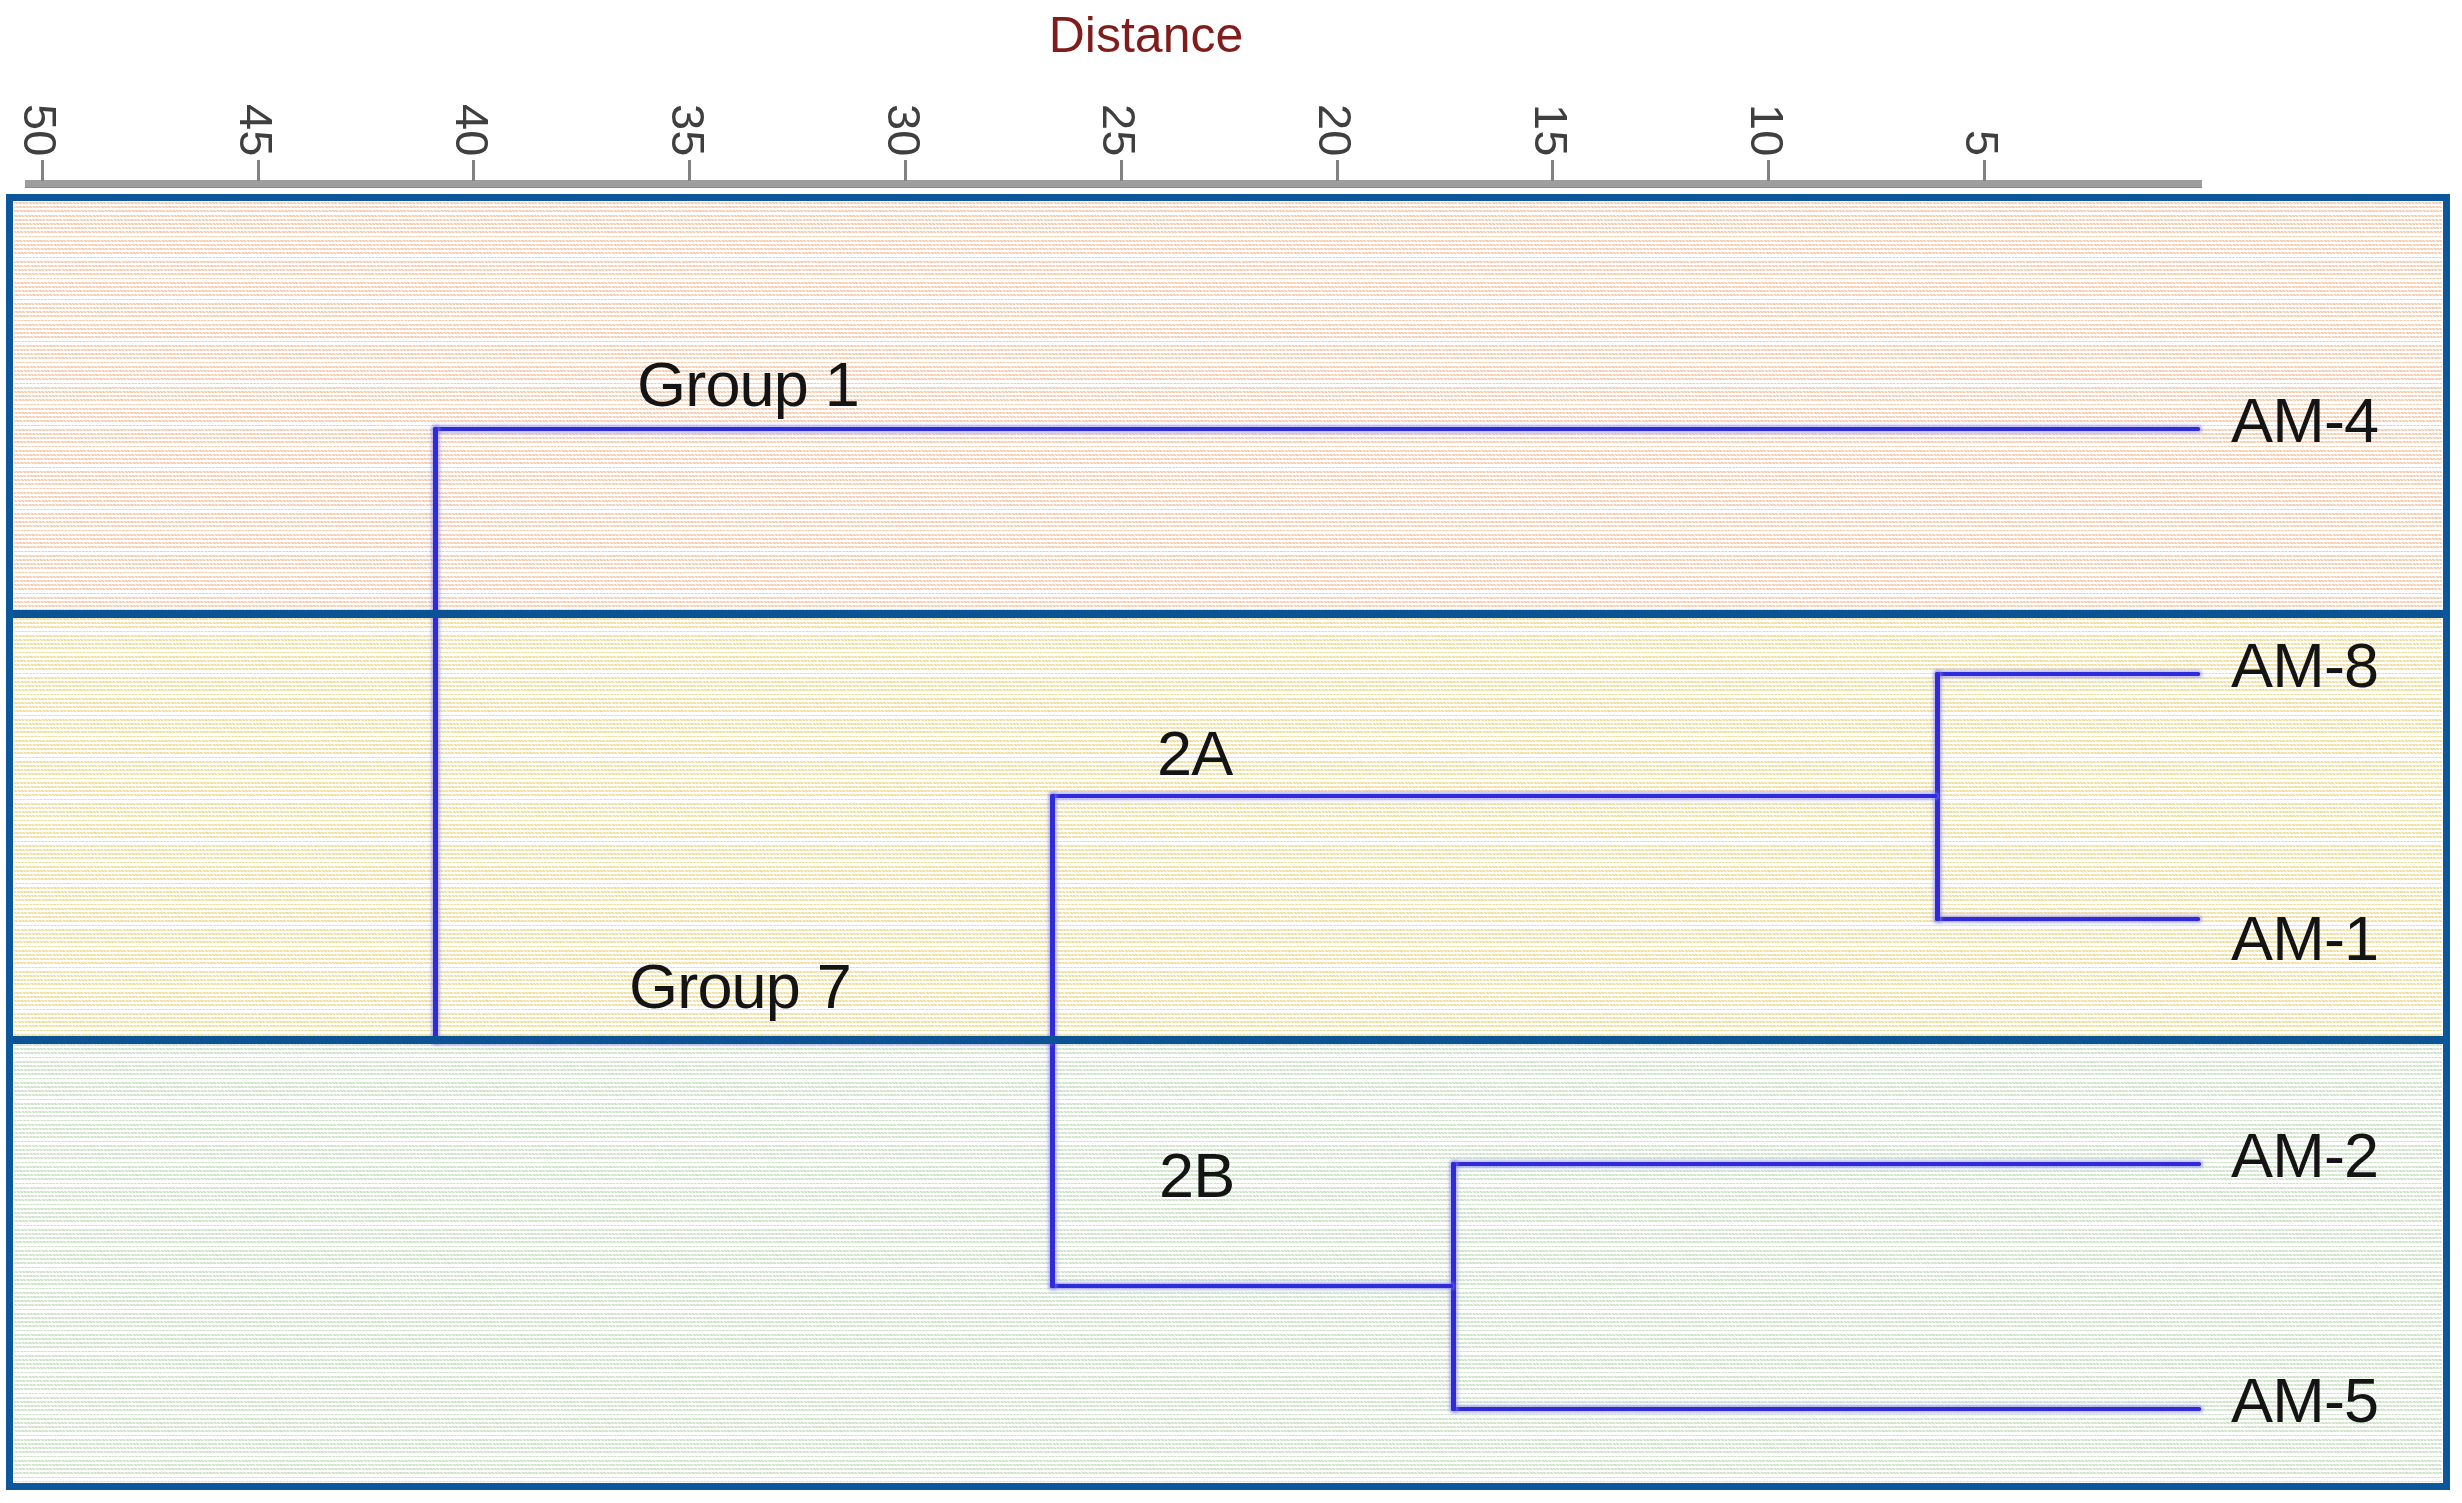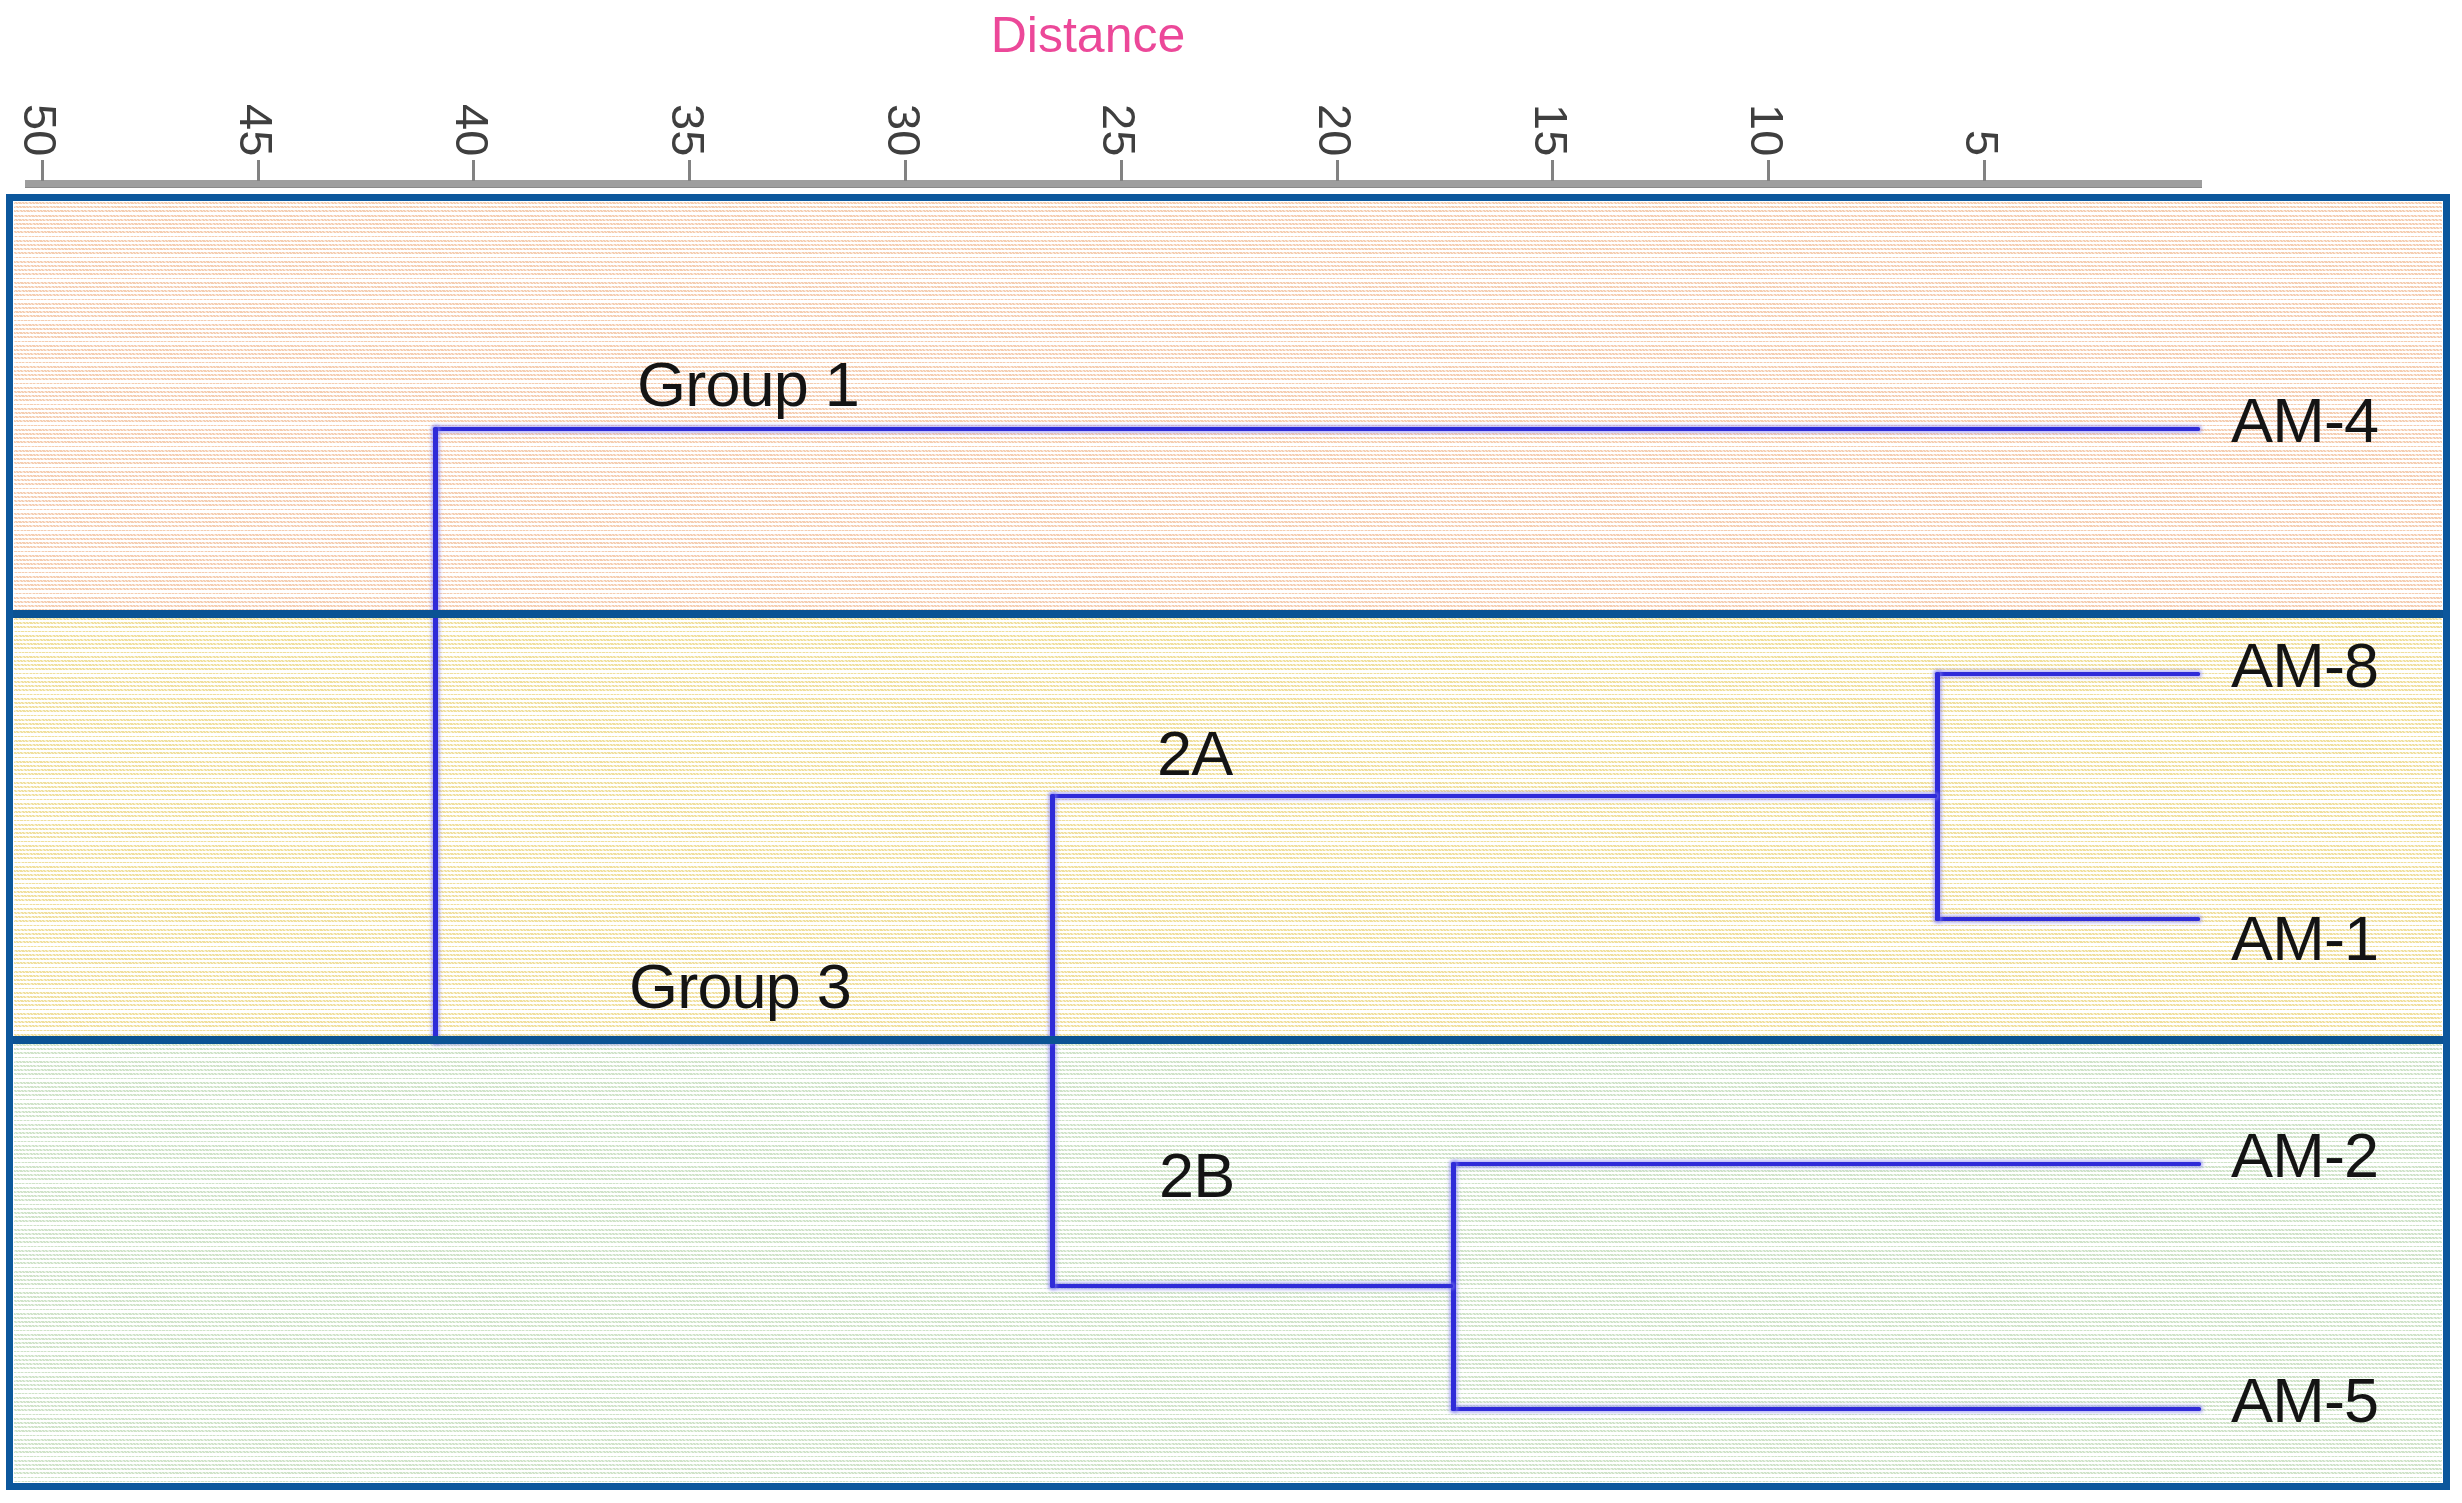--- a/index.html
+++ b/index.html
@@ -8,23 +8,23 @@
     width: 2462px;
     height: 1503px;
     background: #ffffff;
     overflow: hidden;
     font-family: "Liberation Sans", sans-serif;
   }
 
   
   .axis-area { position: absolute; left: 0; top: 0; width: 2462px; height: 194px; }
   .axis-title {
-    position: absolute; left: 1088px; top: 6.3px;
+    position: absolute; left: 1146px; top: 6.3px;
     transform: translateX(-50%);
-    font-size: 50px; color: #ec4899; letter-spacing: 0px; white-space: nowrap;
+    font-size: 50px; color: #7f1d1d; letter-spacing: 0px; white-space: nowrap;
   }
   .axis-bar {
     position: absolute; left: 25px; top: 180px;
     width: 2177px; height: 7px;
     background: #9e9e9e;
     border-bottom: 1.6px solid #8a8a8a;
   }
   .tick-mark {
     position: absolute; top: 160px; width: 3.1px; height: 21px;
     background: #828282;
@@ -145,18 +145,18 @@
   <div class="outer-box"></div>
 
   <div id="labels">
       <div class="leaf-label" style="left: 2231px; top: 389px;">AM-4</div>
       <div class="leaf-label" style="left: 2231px; top: 634px;">AM-8</div>
       <div class="leaf-label" style="left: 2231px; top: 879px; margin-top: 28px;">AM-1</div>
       <div class="leaf-label" style="left: 2231px; top: 1124px;">AM-2</div>
       <div class="leaf-label" style="left: 2231px; top: 1369px;">AM-5</div>
       <div class="node-label" style="left: 637px; top: 353px; text-align: center;">Group 1</div>
       <div class="node-label" style="left: 1157px; top: 722px; text-align: right;">2A</div>
-      <div class="node-label" style="left: 629px; top: 955px;">Group 3</div>
+      <div class="node-label" style="left: 629px; top: 955px;">Group 7</div>
       <div class="node-label" style="left: 1159px; top: 1144px;">2B</div>
     </div>
 
 </div>
 
 
 </body></html>

